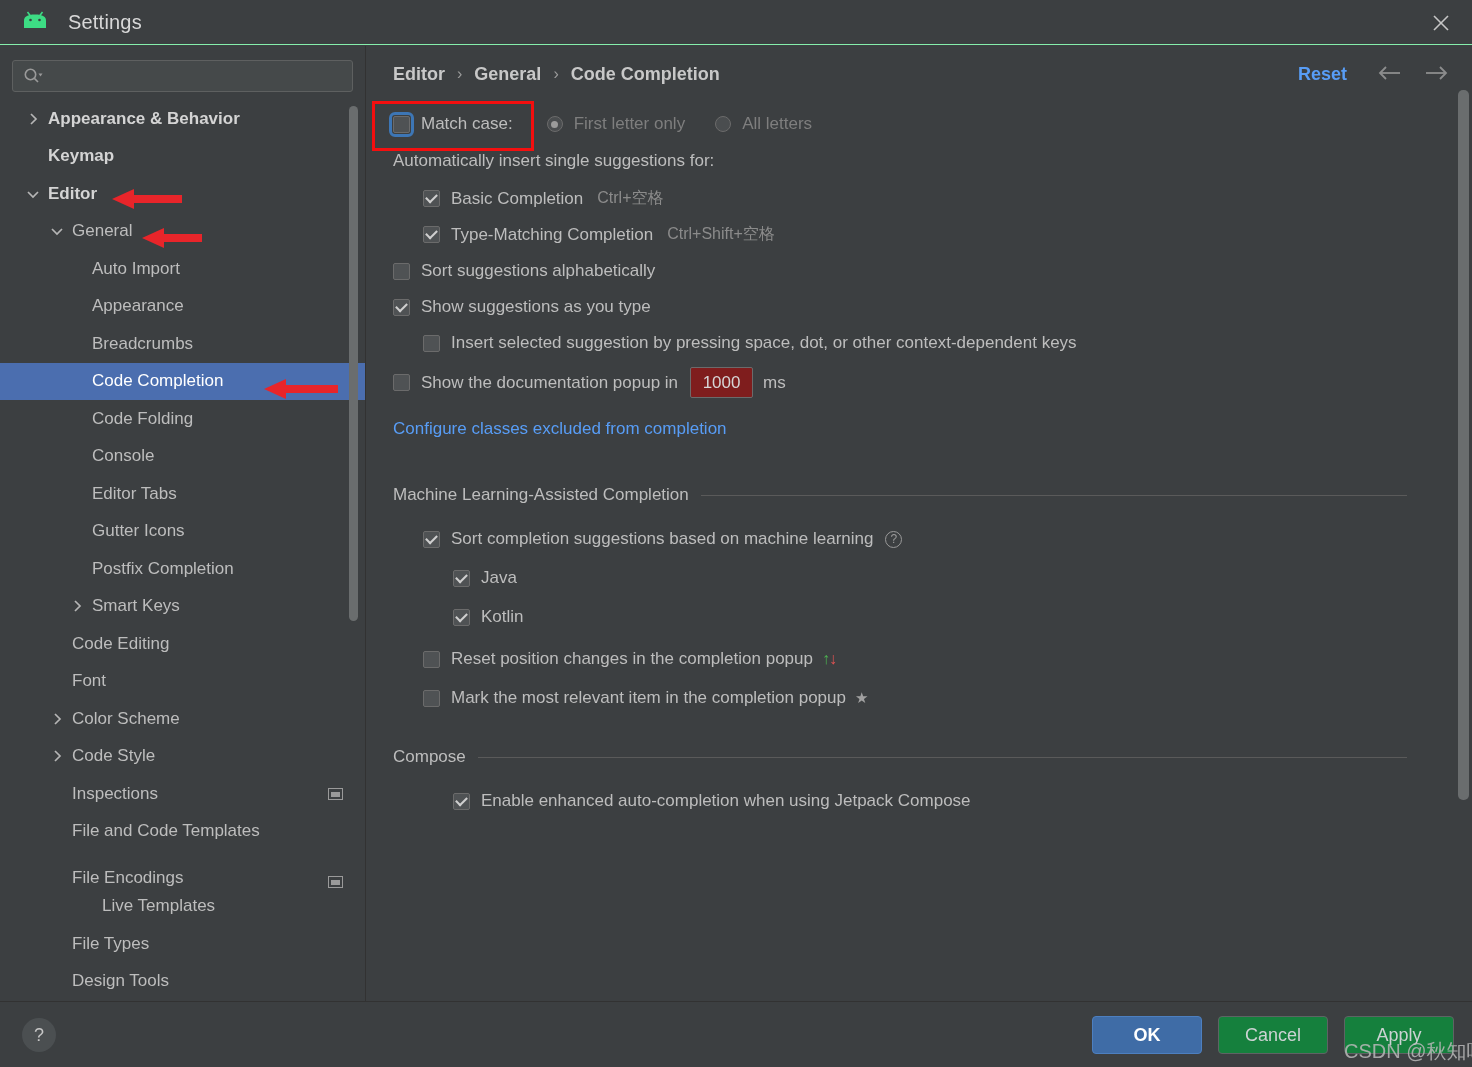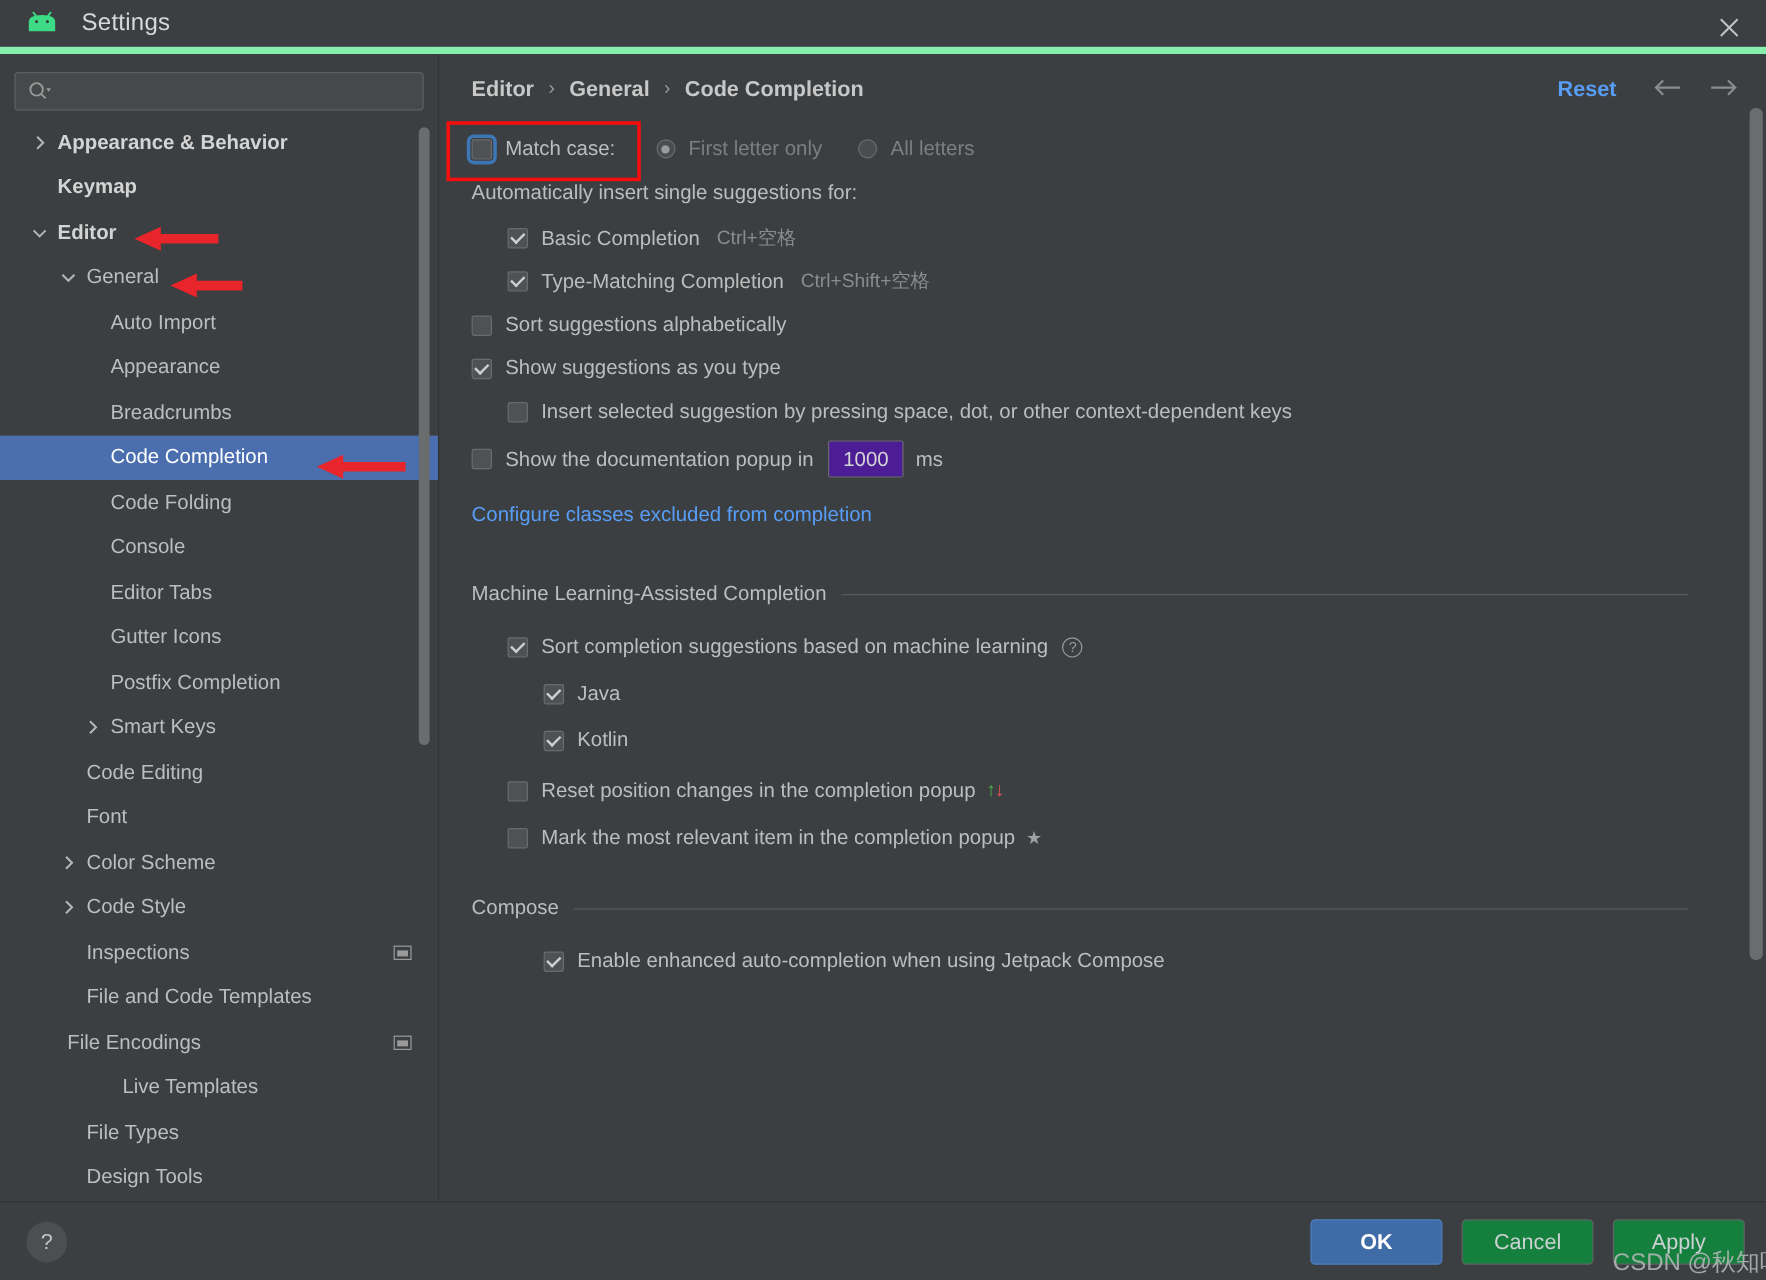--- a/index.html
+++ b/index.html
@@ -13,21 +13,21 @@
     position: relative;
     width: 1472px; height: 1067px;
     background: #3c3f41;
     color: #bbbbbb;
   }
 
   
   .titlebar {
     position: absolute; left: 0; top: 0; width: 1472px; height: 45px;
     background: #3c3f41;
-    border-bottom: 6px solid #86efac;
+    border-bottom: 1px solid #86efac;
     display: flex; align-items: center;
   }
   .android-logo { margin-left: 20px; width: 30px; height: 22px; display: block; }
   .title-text {
     margin-left: 18px;
     font-size: 20px;
     color: #d8d8d8;
     letter-spacing: .2px;
   }
   .close-btn {
@@ -167,21 +167,21 @@
     display: flex; align-items: center;
     font-size: 17px; color: #bdbdbd;
   }
   .section-head .line {
     flex: 1; height: 1px; background: #5a5a5a; margin-left: 12px;
   }
 
   .num-field {
     margin-left: 12px; margin-right: 10px;
     width: 63px; height: 31px;
-    background: #4c1d95; border: 1px solid #6b6b6b; border-radius: 2px;
+    background: #7f1d1d; border: 1px solid #6b6b6b; border-radius: 2px;
     color: #d6d6d6; font-size: 17px;
     text-align: center;
     font-family: "Liberation Sans", sans-serif;
     outline: none;
   }
   .link { color: #589df6; font-size: 17px; cursor: pointer; }
 
   .help-q {
     margin-left: 12px;
     width: 17px; height: 17px; border: 1px solid #9a9a9a; border-radius: 50%;
@@ -374,21 +374,21 @@
         </div>
         <div class="tree-item" style="padding-left: 48px;">
           <span class="twisty"></span>
           <span class="tree-label" style="margin-left: 6px;">Inspections</span>
           <span class="tree-badge"></span>
         </div>
         <div class="tree-item" style="padding-left: 48px;">
           <span class="twisty"></span>
           <span class="tree-label" style="margin-left: 6px;">File and Code Templates</span>
         </div>
-        <div class="tree-item" style="padding-left: 32px;">
+        <div class="tree-item" style="padding-left: 48px; align-items: flex-end;">
           <span class="twisty"></span>
           <span class="tree-label" style="margin-left: 6px;">File Encodings</span>
           <span class="tree-badge"></span>
         </div>
         <div class="tree-item" style="padding-left: 48px; gap: 30px;">
           <span class="twisty"></span>
           <span class="tree-label" style="margin-left: 6px;">Live Templates</span>
         </div>
         <div class="tree-item" style="padding-left: 48px;">
           <span class="twisty"></span>

